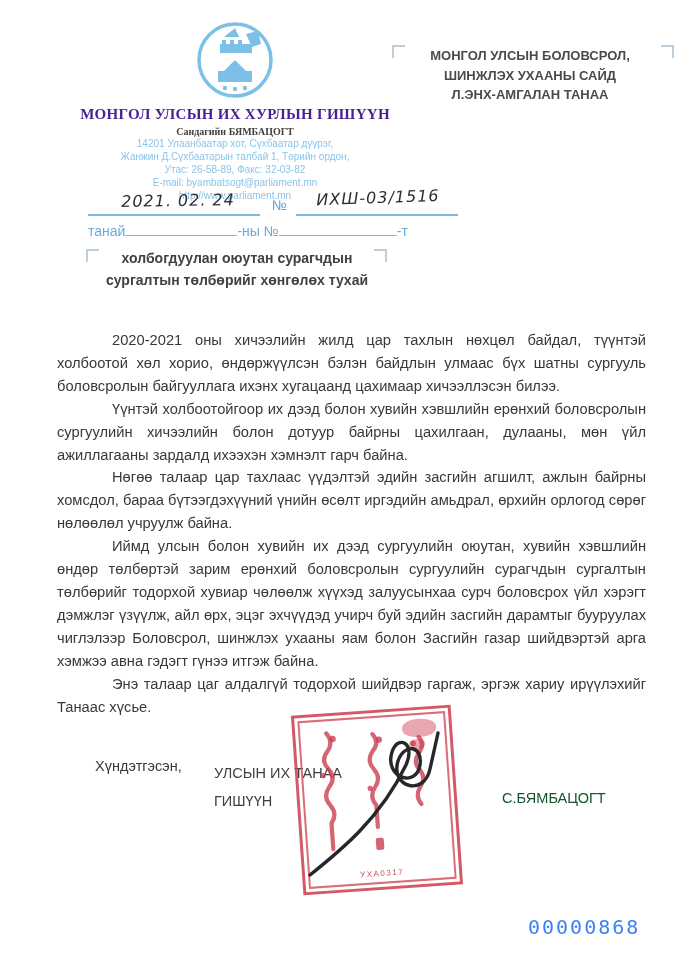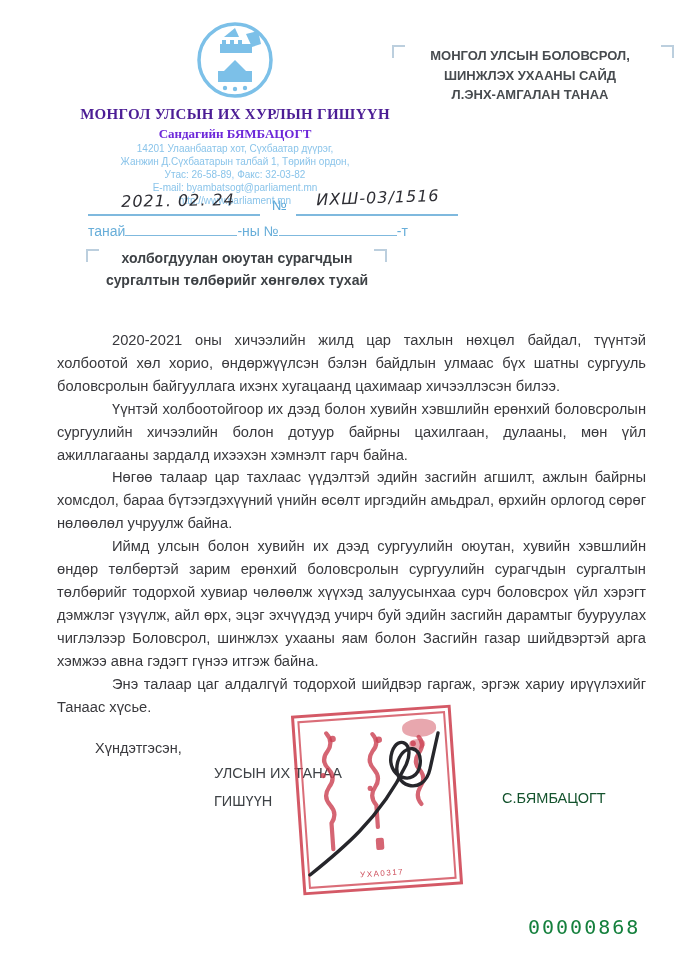--- a/index.html
+++ b/index.html
@@ -11,21 +11,21 @@
 
   
   .letterhead { position:absolute; left:40px; top:10px; width:390px; text-align:center; }
   .emblem-wrap { height:96px; }
   .org-name {
     font-family:"Liberation Serif", serif; font-weight:bold;
     font-size:15px; letter-spacing:.3px; color:#4c1d95; 
   }
   .person-name {
     font-family:"Liberation Serif", serif; font-weight:bold;
-    font-size:13px; color:#6d28d9; margin-top:3px;
+    font-size:10px; color:#404040; margin-top:3px;
   }
   .address { font-size:10px; line-height:13px; color:#8ac4ea; }
 
   
   .addressee {
     position:absolute; left:398px; top:46px; width:264px; text-align:center;
     font-weight:bold; font-size:13px; line-height:19.5px; color:#474b4f;
   }
   .bracket { position:absolute; width:11px; height:11px; }
   .bracket.tl { border-left:2px solid #bccfde; border-top:2px solid #bccfde; }
@@ -52,21 +52,21 @@
   }
 
   
   .body-text {
     position:absolute; left:57px; top:329px; width:589px;
     font-size:14.7px; line-height:22.9px; text-align:justify; color:#39393d;
   }
   .body-text p { margin:0; text-indent:55px; }
 
   
-  .closing   { position:absolute; left:95px;  top:740px; font-size:14.5px; color:#3a3a3e; }
+  .closing   { position:absolute; left:95px;  top:758px; font-size:14.5px; color:#3a3a3e; }
   .sig-title1{ position:absolute; left:214px; top:765px; font-size:14.5px; color:#3e4246; }
   .sig-title2{ position:absolute; left:214px; top:793px; font-size:14.5px; color:#3e4246; }
   .sig-name  { position:absolute; left:502px; top:790px; font-size:14.5px; color:#14532d; }
 
   
   .stamp { position:absolute; left:297px; top:710px; width:160px; height:180px; transform:rotate(-4deg); }
   .stamp-outer { position:absolute; left:0; top:0; right:0; bottom:0; border:3px solid rgba(205,60,75,.85); }
   .stamp-inner { position:absolute; left:6px; top:6px; right:6px; bottom:6px; border:2px solid rgba(205,60,75,.75); }
   .stamp-code {
     position:absolute; bottom:12px; left:58px; font-size:8px;
@@ -75,21 +75,21 @@
   .smudge1, .smudge2 { position:absolute; background:rgba(205,60,75,.45); border-radius:45%; }
   .smudge1 { width:34px; height:18px; right:16px; top:12px; }
   .smudge2 { width:16px; height:10px; right:28px; top:32px; }
 
   .signature-svg { position:absolute; left:288px; top:703px; width:195px; height:195px; }
 
   
   .serial {
     position:absolute; left:528px; top:915px;
     font-family:"DejaVu Sans Mono", monospace; font-size:20px;
-    color:#15803d; letter-spacing:2px;
+    color:#3b82f6; letter-spacing:2px;
   }
 </style>
 </head>
 <body>
 
 <div class="page">
 
   <div class="letterhead">
     <div class="emblem-wrap">
       <svg width="96" height="96" viewBox="0 0 96 96" aria-hidden="true">

